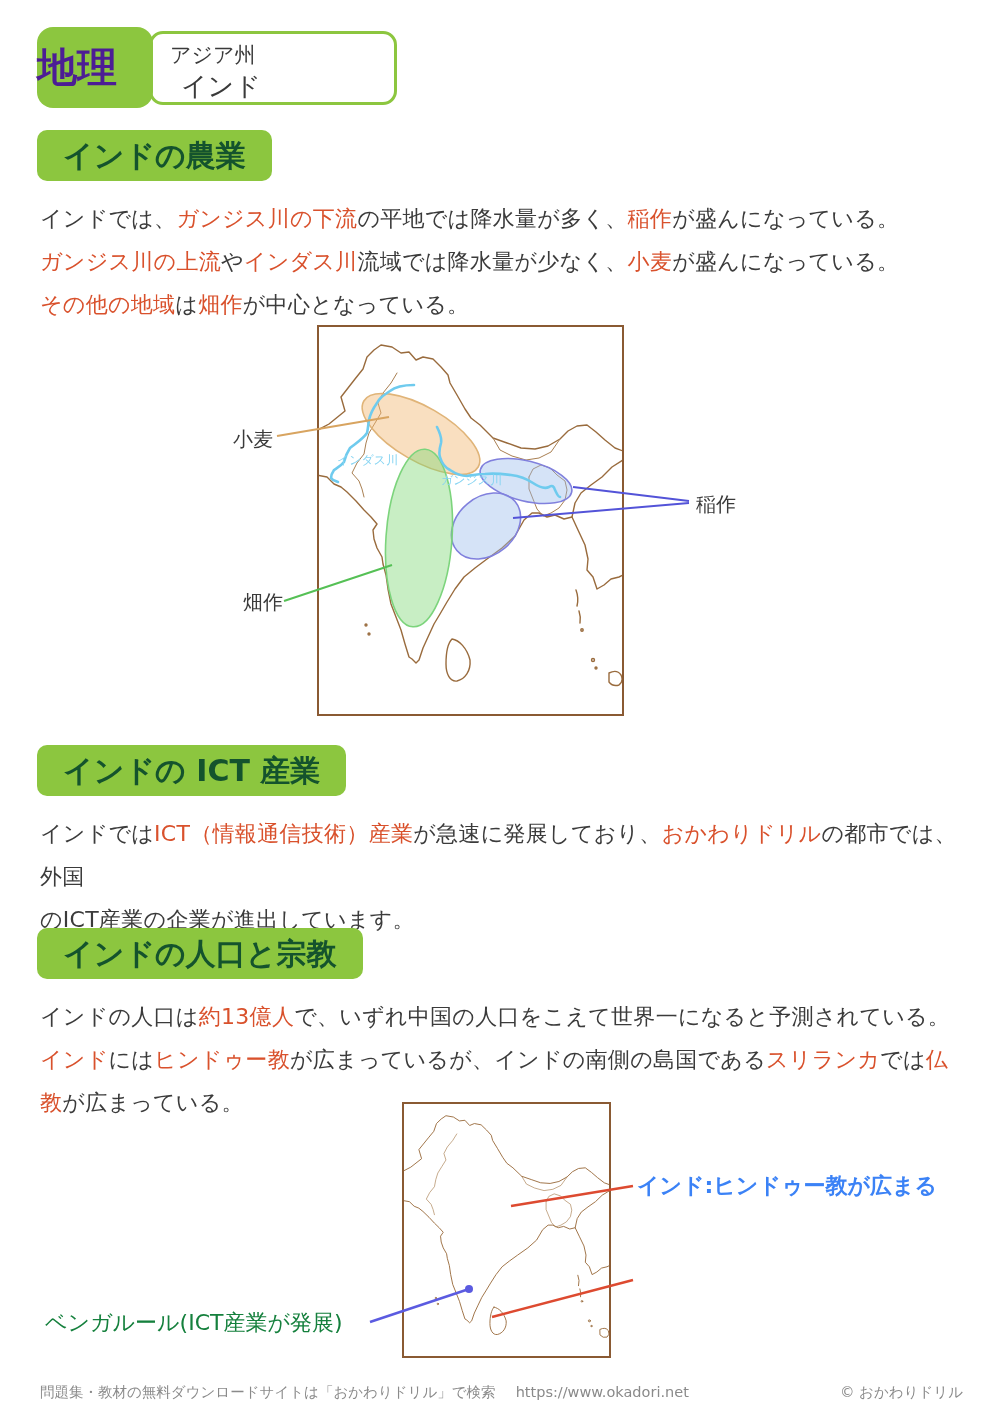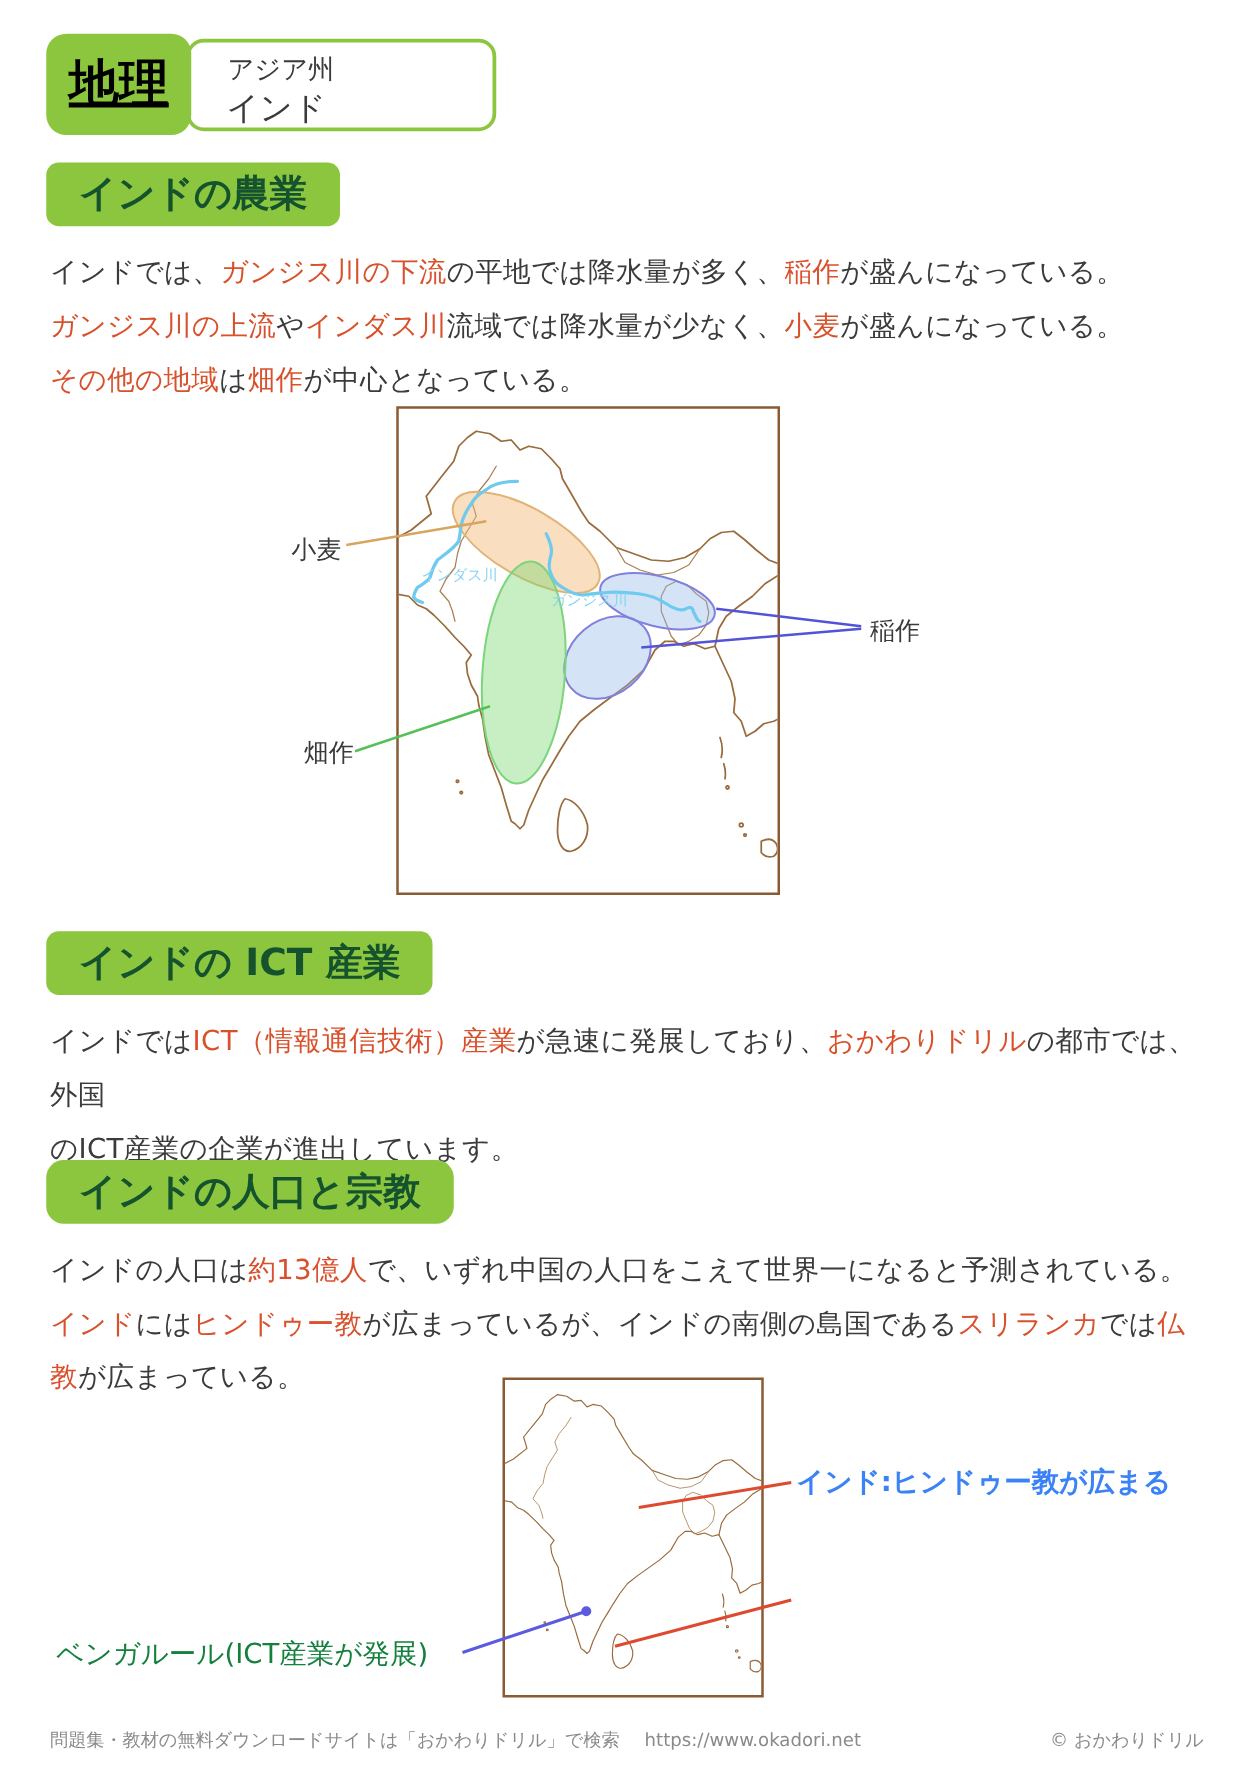--- a/index.html
+++ b/index.html
@@ -1,25 +1,25 @@
 <!DOCTYPE html>
 <html lang="ja"><head>
 <meta charset="utf-8">
 <style>
   html,body{margin:0;padding:0;background:#ffffff;}
   body{font-family:"DejaVu Sans","Liberation Sans",sans-serif;}
   #page{position:relative;width:1000px;height:1415px;background:#fff;overflow:hidden;}
 
   
   .badge{position:absolute;left:37px;top:27px;width:116px;height:81px;
-         background:#8cc63f;border-radius:16px;color:#000000;font-weight:bold;
-         font-size:40px;line-height:81px;text-align:center;z-index:2;text-decoration:underline;}
+         background:#8cc63f;border-radius:16px;color:#4c1d95;font-weight:bold;
+         font-size:40px;line-height:81px;z-index:2;}
   .subject-box{position:absolute;left:149px;top:31px;width:248px;height:74px;
          background:#fff;border:3px solid #8cc63f;border-radius:14px;z-index:1;box-sizing:border-box;}
-  .subject-box .course{position:absolute;left:30px;top:7px;font-size:21px;color:#3a3a3a;text-align:right;}
+  .subject-box .course{position:absolute;left:18px;top:7px;font-size:21px;color:#3a3a3a;text-align:right;}
   .subject-box .topic{position:absolute;left:29px;top:35px;font-size:26px;color:#3a3a3a;}
 
   
   .sec-head{position:absolute;left:37px;background:#8cc63f;border-radius:10px;
             color:#14532d;font-weight:bold;font-size:30px;line-height:51px;
             padding:0 26px;white-space:nowrap;}
 
   
   .para{position:absolute;left:40px;width:930px;font-size:22px;line-height:43px;
         color:#3b3b3b;letter-spacing:0.3px;}
@@ -109,21 +109,21 @@
   <div class="map-label" style="left:233px;top:426px;">小麦</div>
   <div class="map-label" style="left:243px;top:589px;">畑作</div>
   <div class="map-label" style="left:696px;top:491px;">稲作</div>
 
   <div class="sec-head" style="top:745px;">インドの ICT 産業</div>
   <div class="para" style="top:812px;">
     <div><span>インドでは</span><span class="red">ICT（情報通信技術）産業</span><span>が急速に発展しており、</span><span class="red">おかわりドリル</span><span>の都市では、外国</span></div>
     <div><span>のICT産業の企業が進出しています。</span></div>
   </div>
 
-  <div class="sec-head" style="top:928px;border-radius:14px;">インドの人口と宗教</div>
+  <div class="sec-head" style="top:928px;">インドの人口と宗教</div>
   <div class="para" style="top:995px;">
     <div><span>インドの人口は</span><span class="red">約13億人</span><span>で、いずれ中国の人口をこえて世界一になると予測されている。</span></div>
     <div><span class="red">インド</span><span>には</span><span class="red">ヒンドゥー教</span><span>が広まっているが、インドの南側の島国である</span><span class="red">スリランカ</span><span>では</span><span class="red">仏</span></div>
     <div><span class="red">教</span><span>が広まっている。</span></div>
   </div>
 
   <div id="map2" class="map-frame">
     <svg width="205" height="252" viewBox="0 0 303 387" preserveAspectRatio="none">
       <use href="#india-outline"></use>
     </svg>

